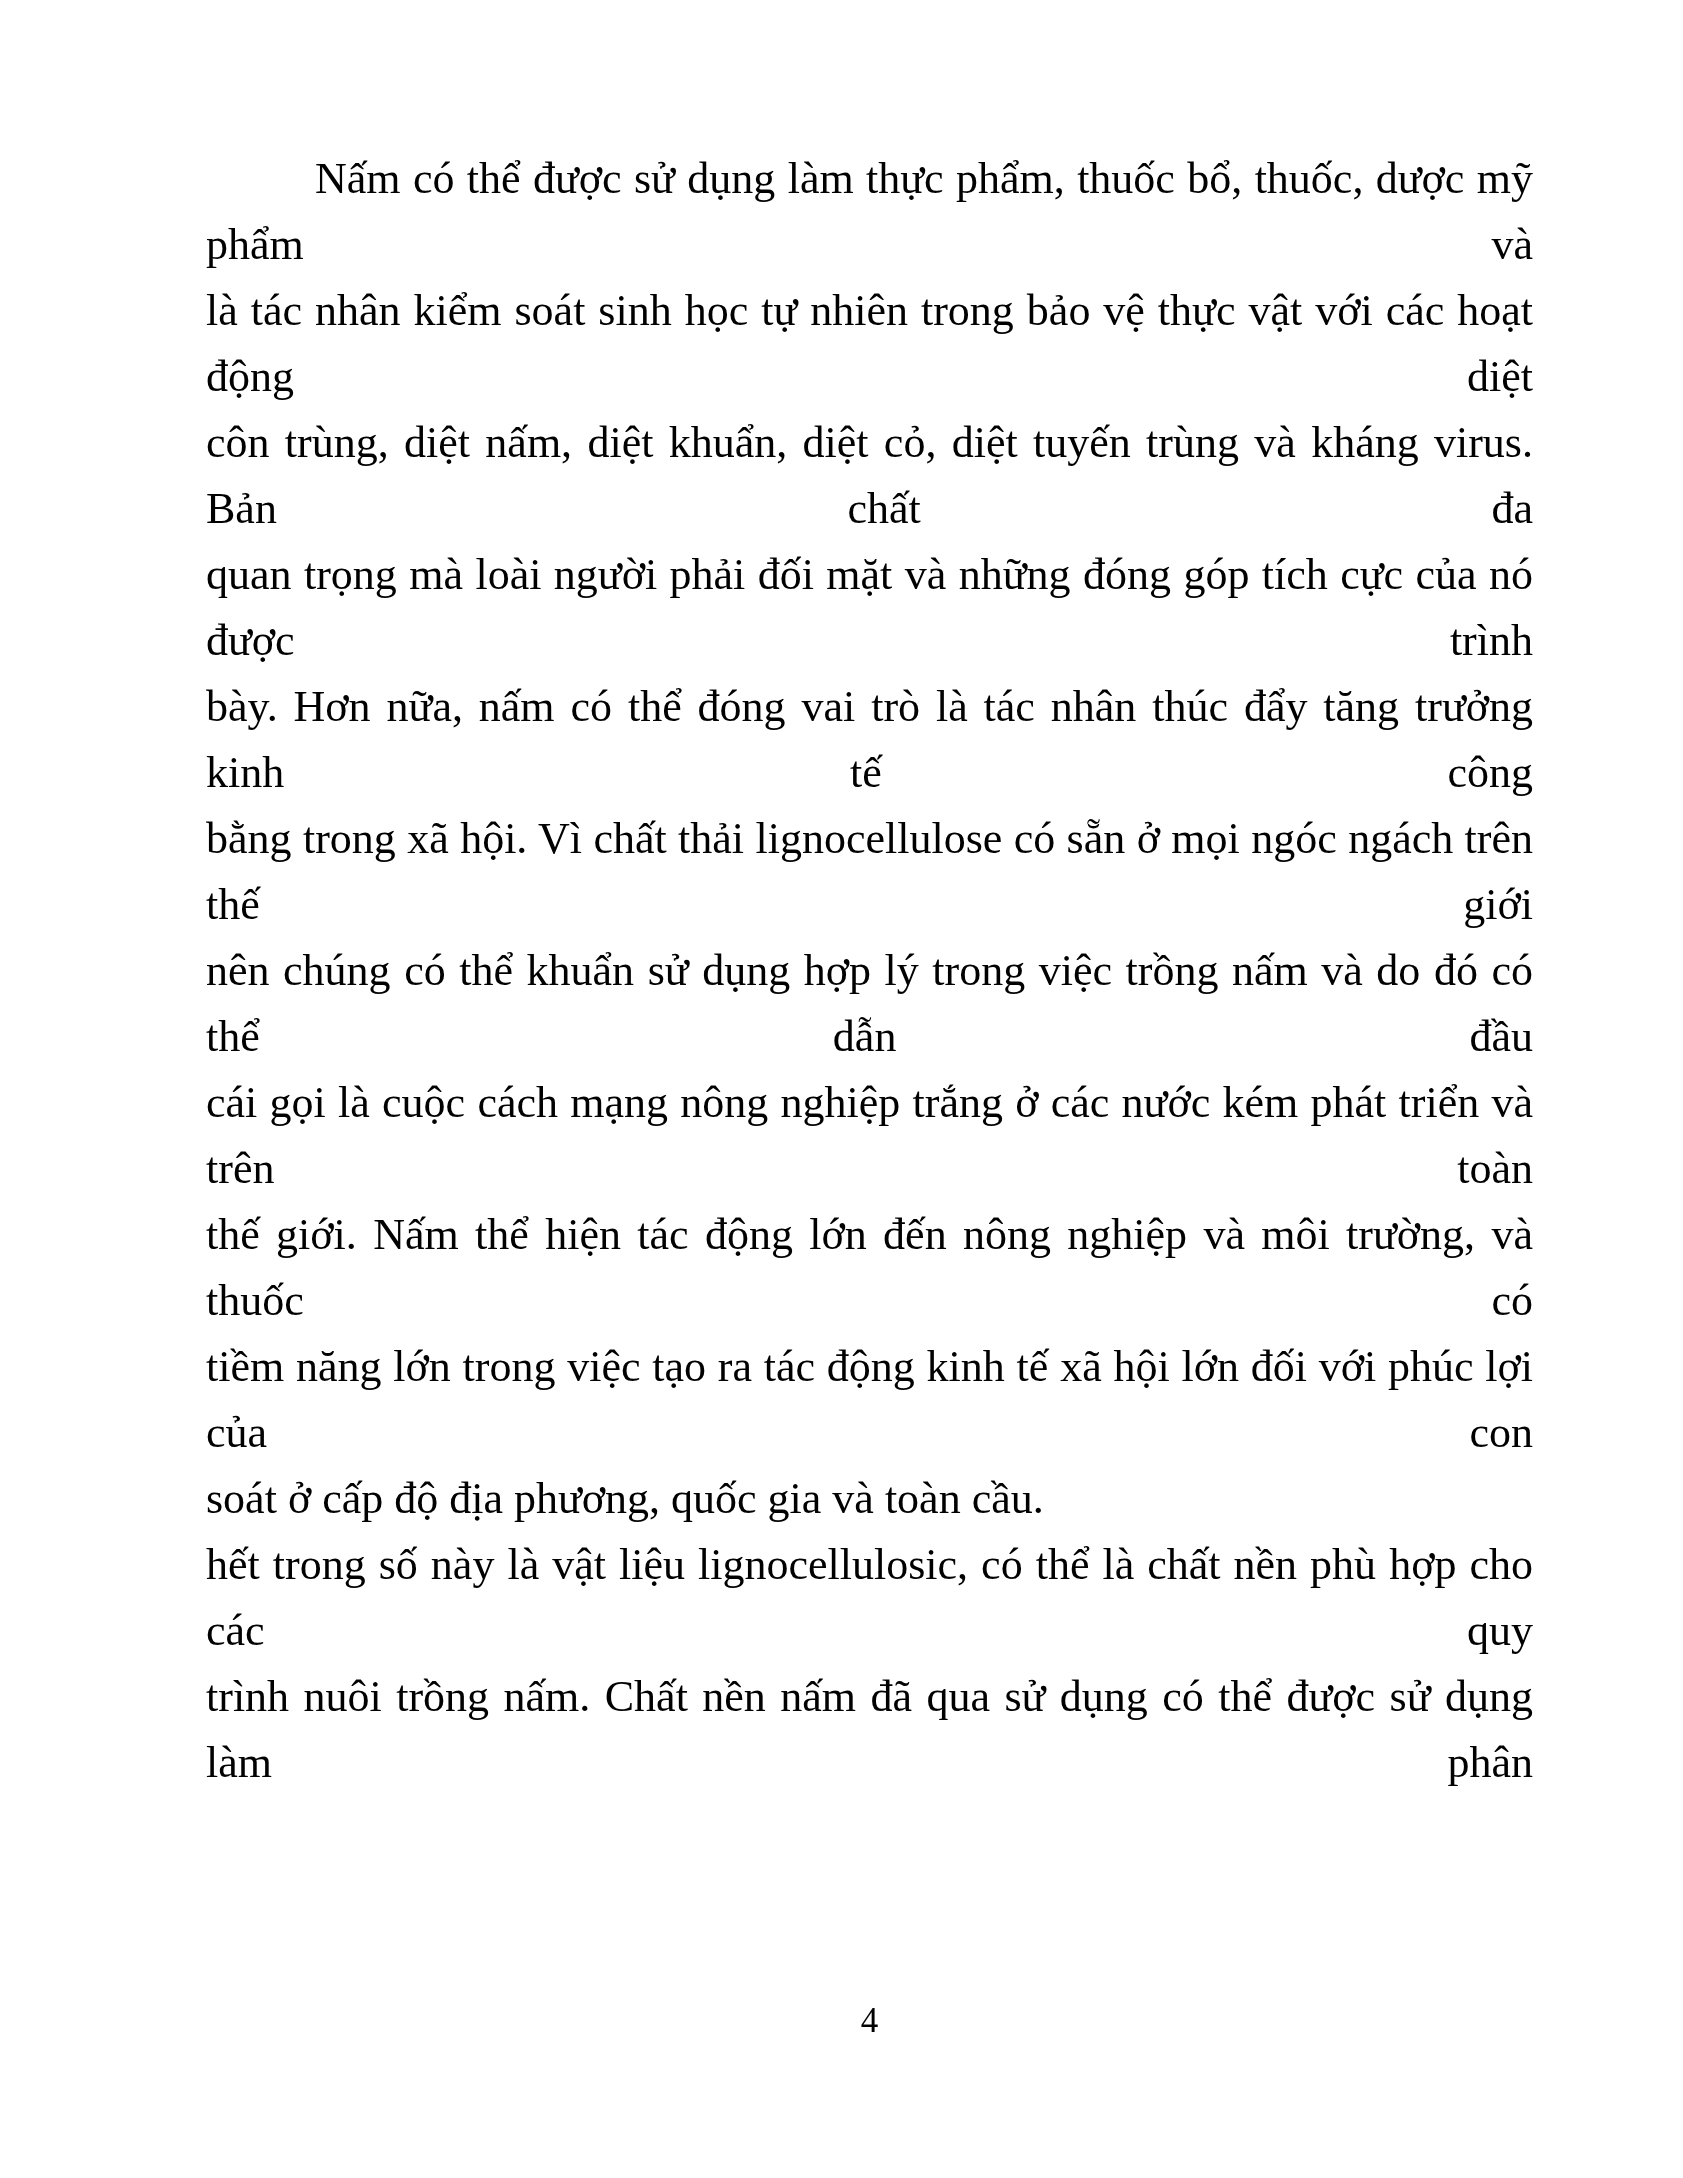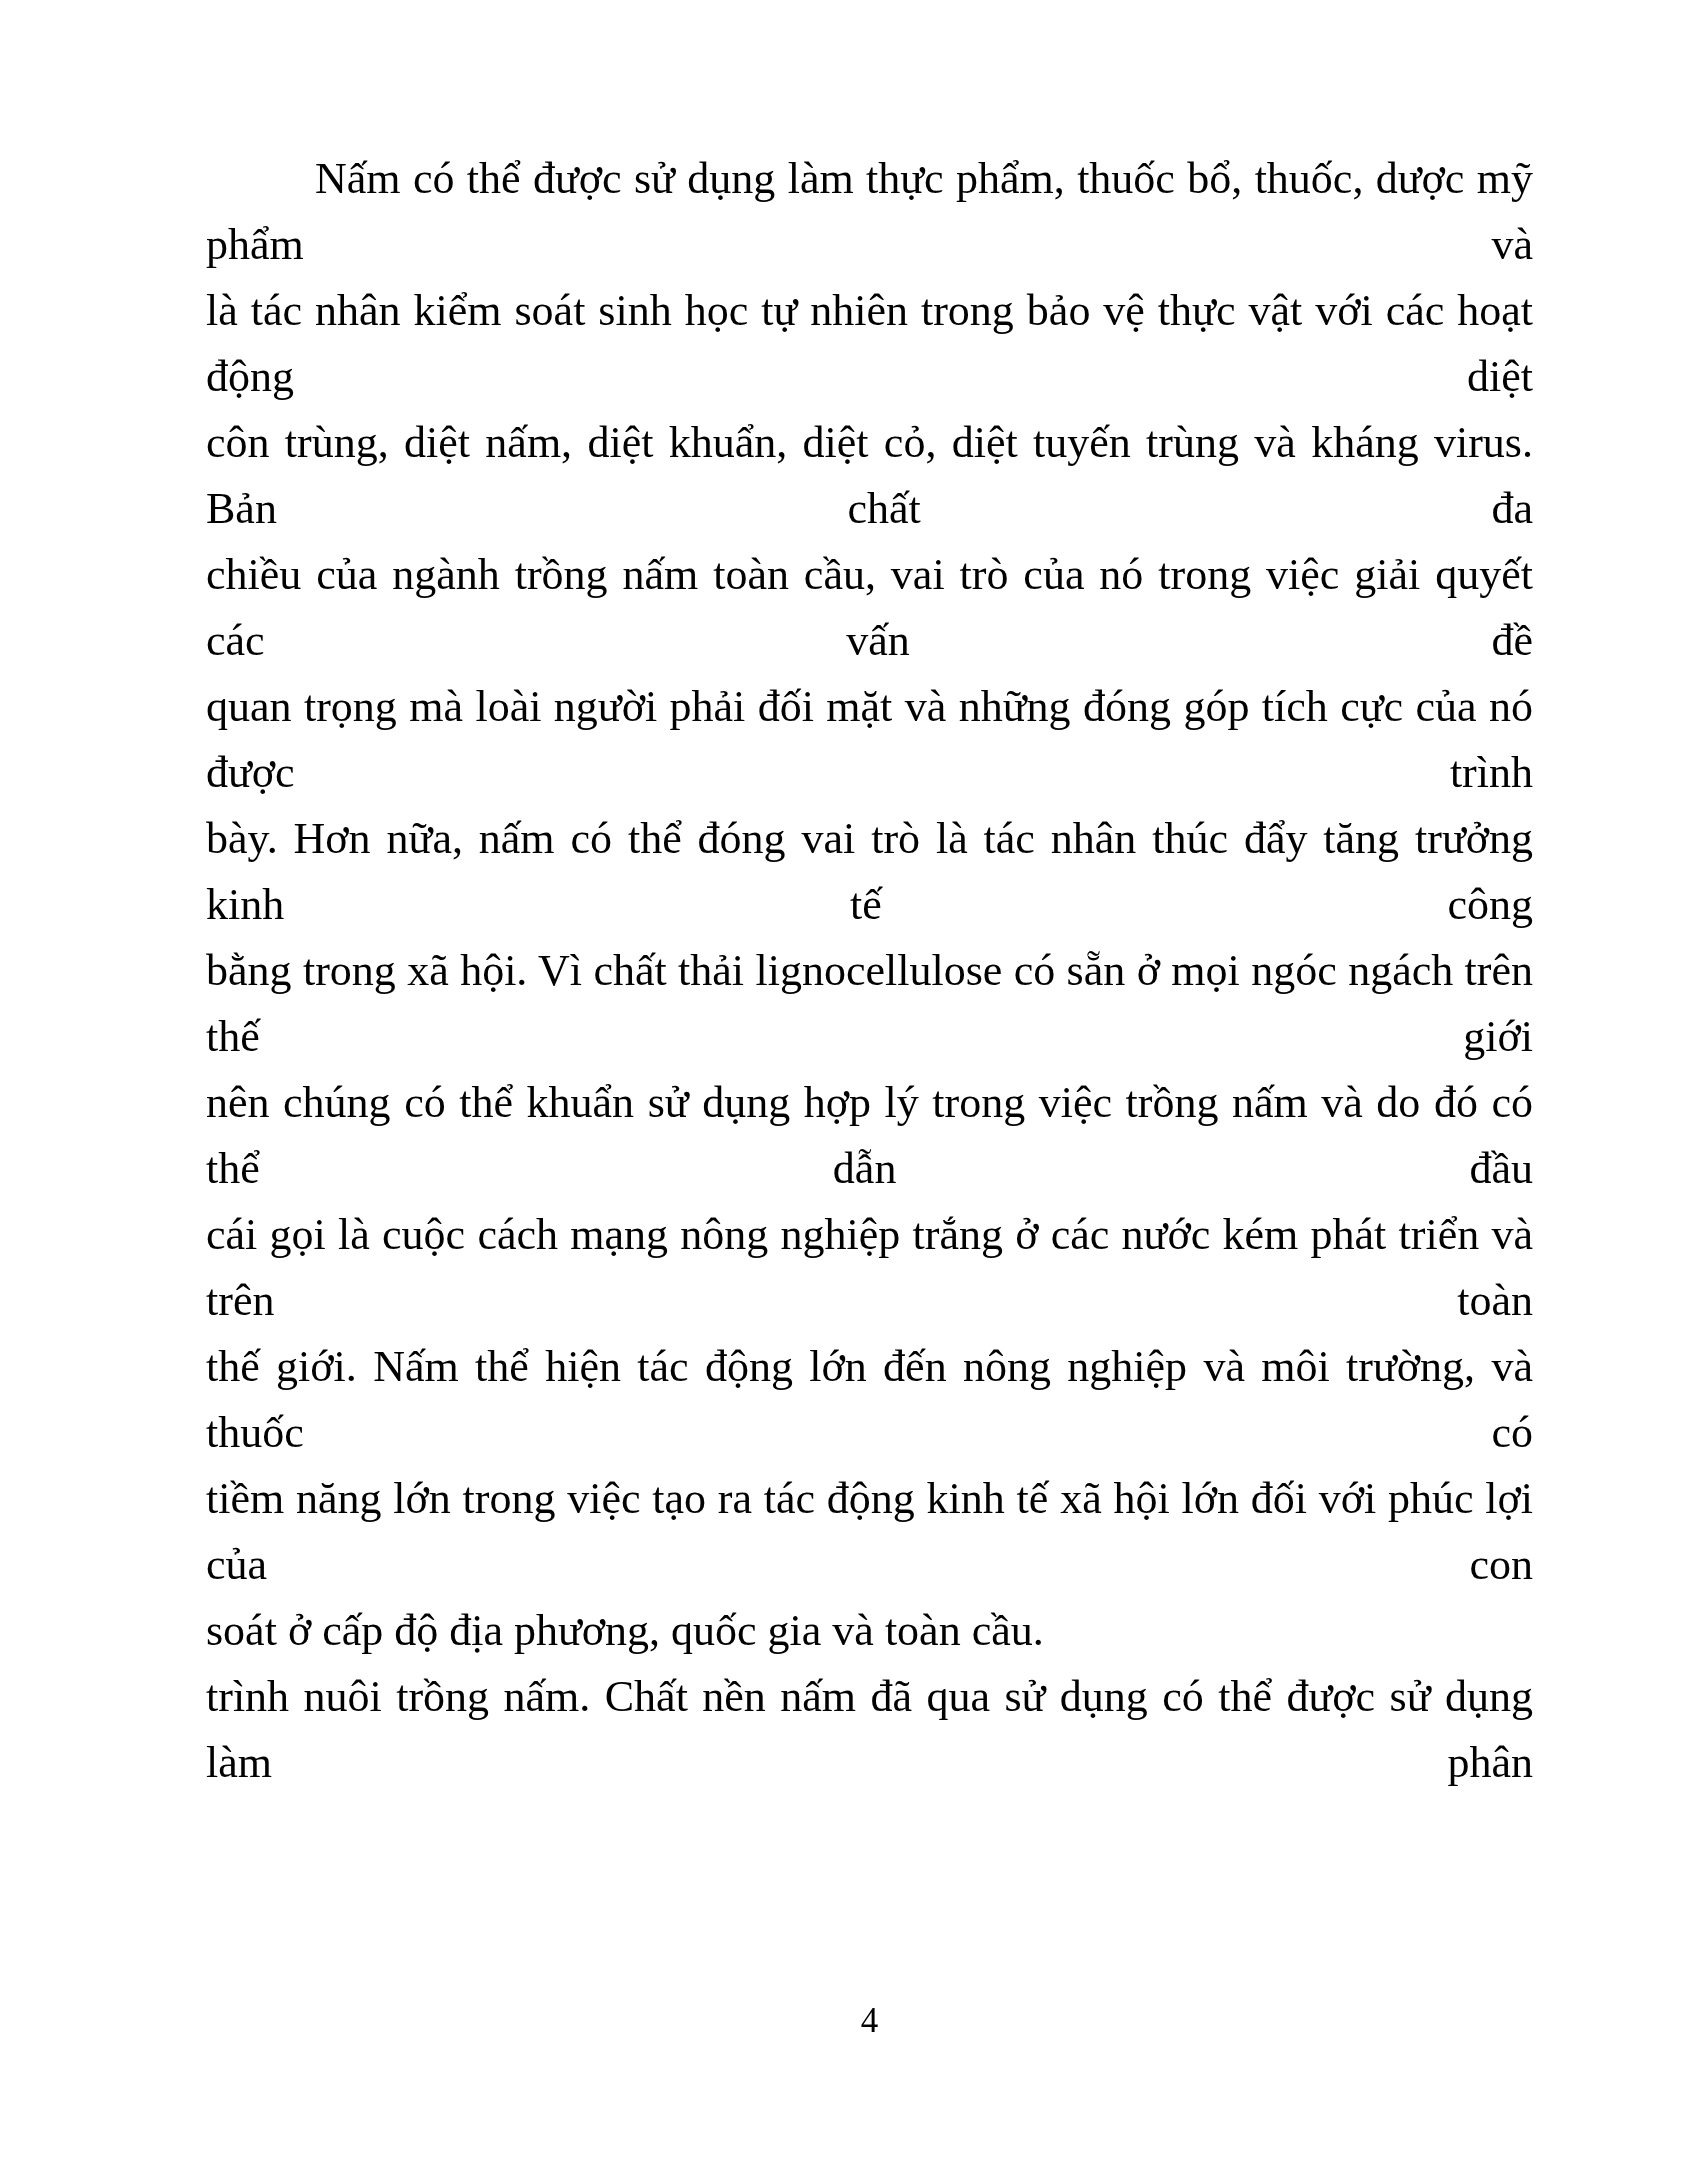--- a/index.html
+++ b/index.html
@@ -46,26 +46,26 @@
   }
 </style>
 </head>
 <body>
 
 <div class="page">
   <div class="content">
       <div class="line first"><span>Nấm có thể được sử dụng làm thực phẩm, thuốc bổ, thuốc, dược mỹ phẩm và</span></div>
       <div class="line"><span>là tác nhân kiểm soát sinh học tự nhiên trong bảo vệ thực vật với các hoạt động diệt</span></div>
       <div class="line"><span>côn trùng, diệt nấm, diệt khuẩn, diệt cỏ, diệt tuyến trùng và kháng virus. Bản chất đa</span></div>
-      <div class="line"><span>chiều của ngành trồng nấm toàn cầu, vai trò của nó trong việc giải quyết các vấn đề</span></div>
       <div class="line"><span>quan trọng mà loài người phải đối mặt và những đóng góp tích cực của nó được trình</span></div>
       <div class="line"><span>bày. Hơn nữa, nấm có thể đóng vai trò là tác nhân thúc đẩy tăng trưởng kinh tế công</span></div>
       <div class="line"><span>bằng trong xã hội. Vì chất thải lignocellulose có sẵn ở mọi ngóc ngách trên thế giới</span></div>
       <div class="line"><span>nên chúng có thể khuẩn sử dụng hợp lý trong việc trồng nấm và do đó có thể dẫn đầu</span></div>
       <div class="line"><span>cái gọi là cuộc cách mạng nông nghiệp trắng ở các nước kém phát triển và trên toàn</span></div>
       <div class="line"><span>thế giới. Nấm thể hiện tác động lớn đến nông nghiệp và môi trường, và thuốc có</span></div>
       <div class="line"><span>tiềm năng lớn trong việc tạo ra tác động kinh tế xã hội lớn đối với phúc lợi của con</span></div>
       <div class="line lastline"><span>soát ở cấp độ địa phương, quốc gia và toàn cầu.</span></div>
+      <div class="line"><span>hết trong số này là vật liệu lignocellulosic, có thể là chất nền phù hợp cho các quy</span></div>
       <div class="line"><span>trình nuôi trồng nấm. Chất nền nấm đã qua sử dụng có thể được sử dụng làm phân</span></div>
     </div>
   <div class="page-number">4</div>
 </div>
 
 
 </body></html>

